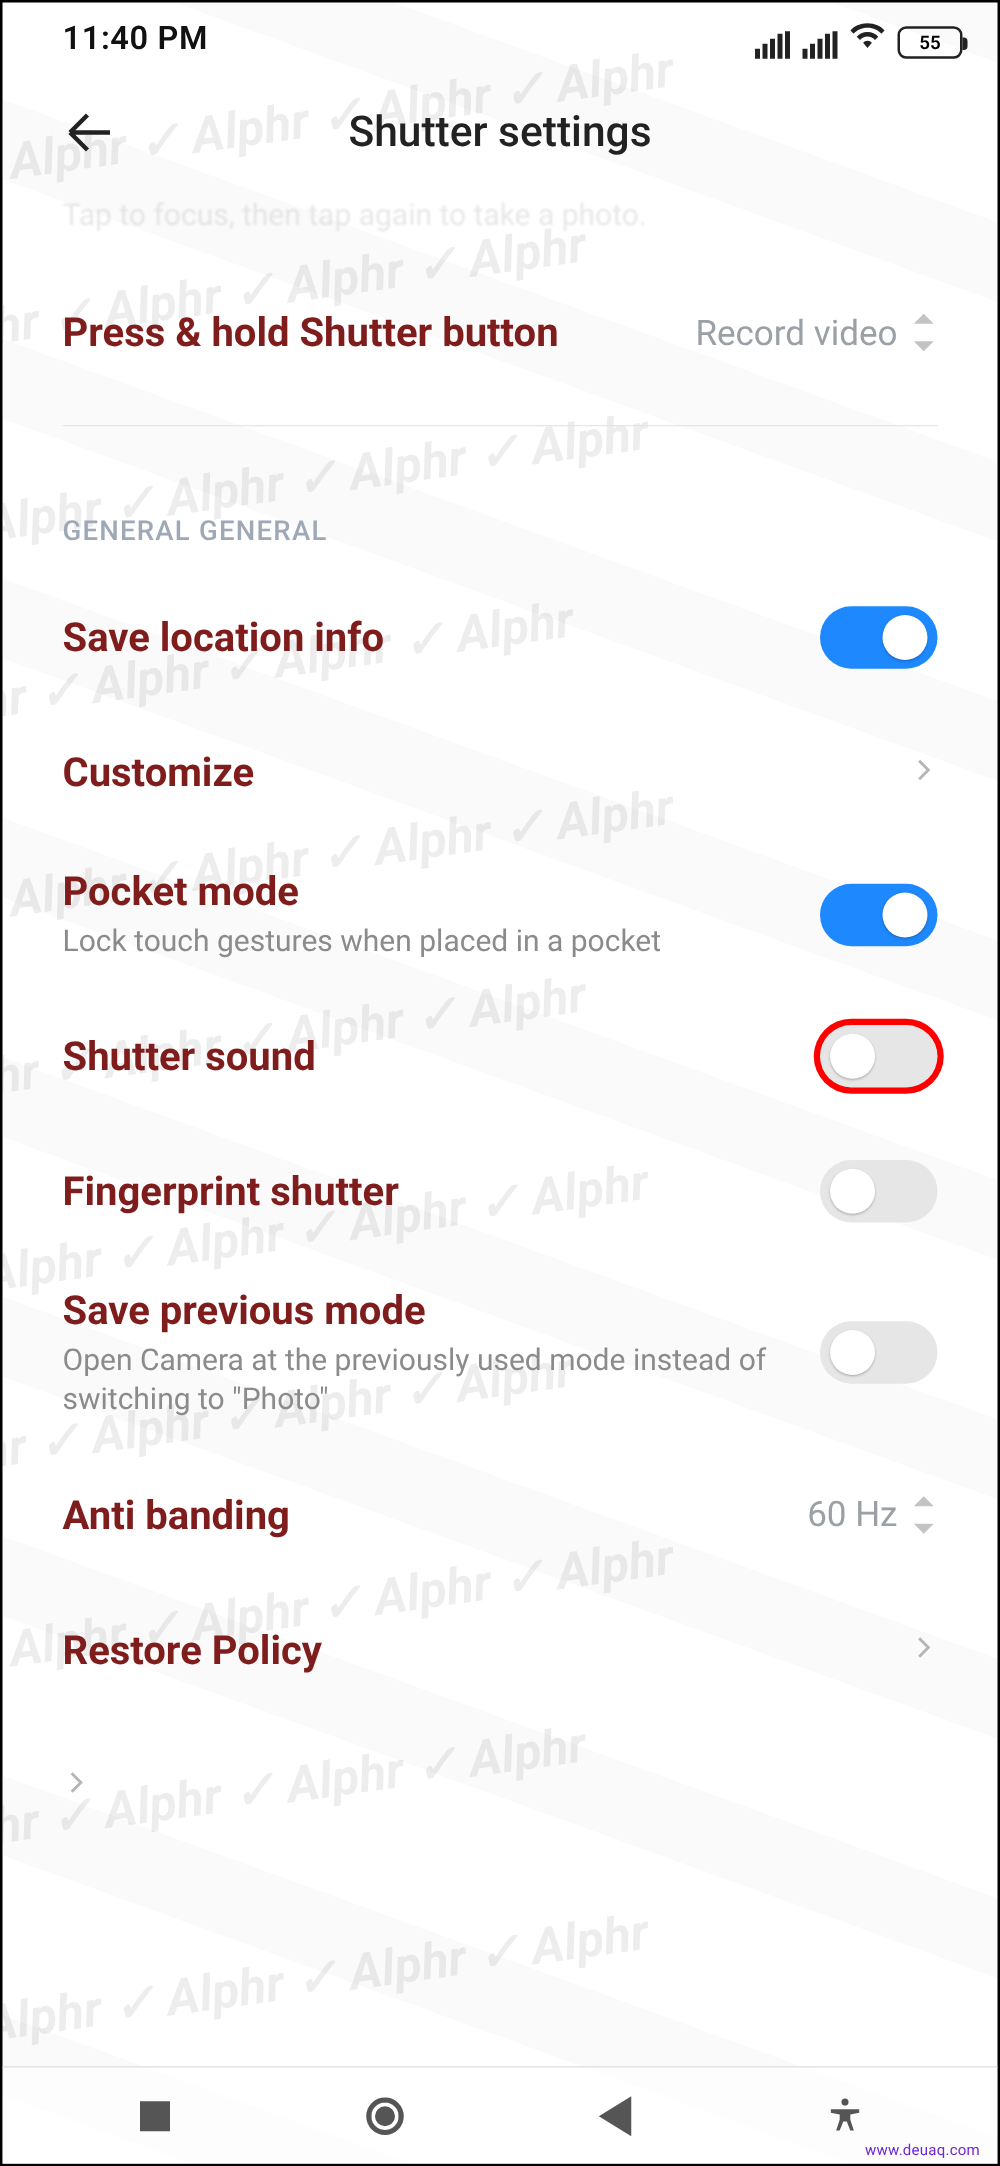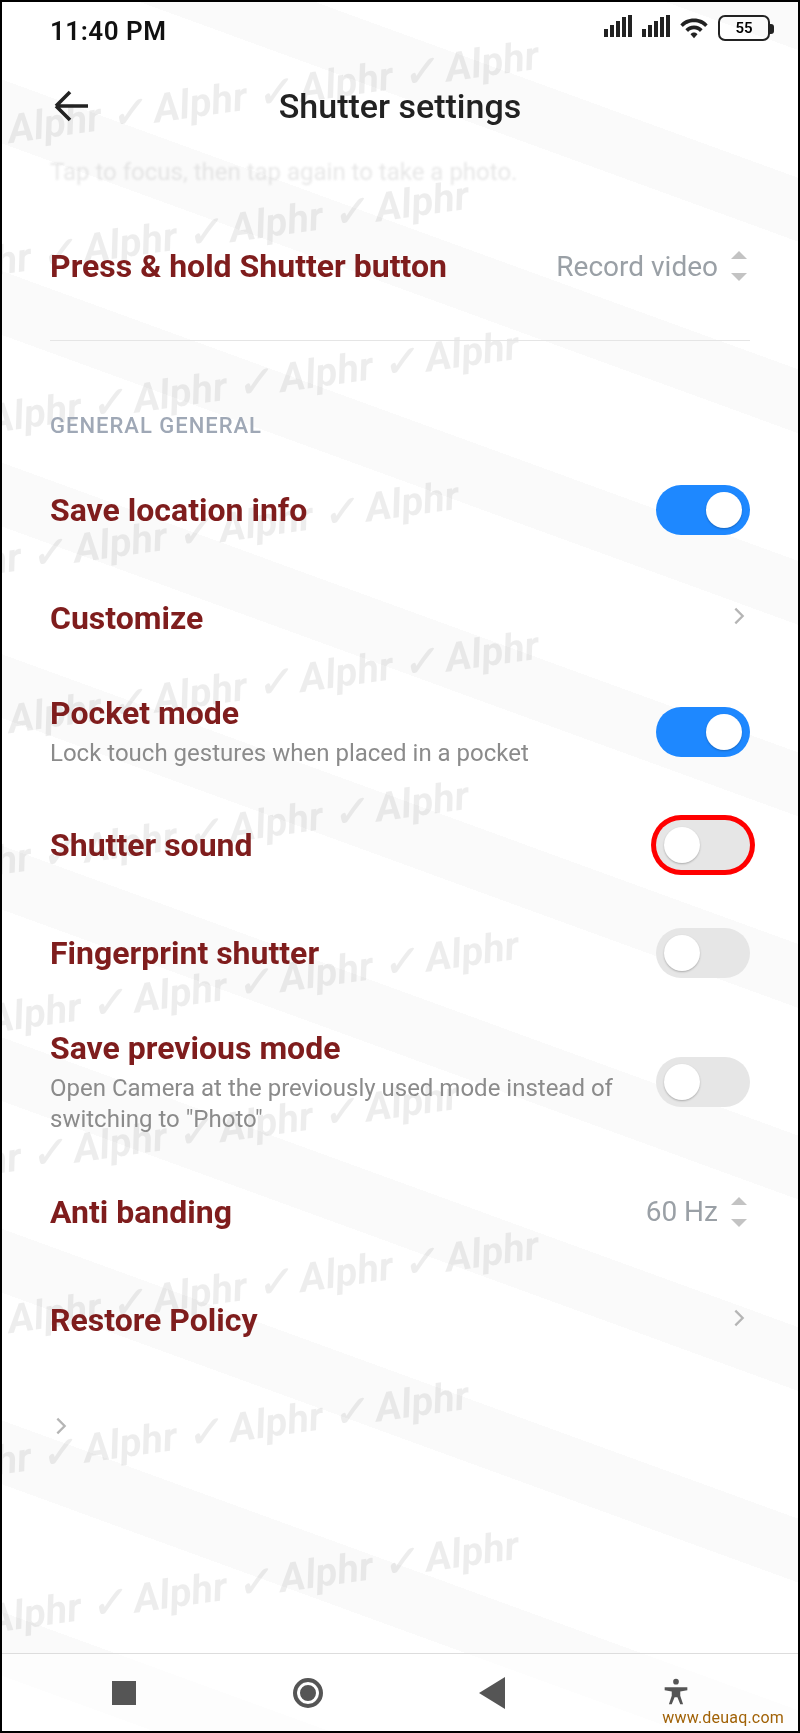--- a/index.html
+++ b/index.html
@@ -20,21 +20,21 @@
       position:absolute; inset:0; pointer-events:none; z-index:0;
       font-style:italic; font-weight:700; color:rgba(0,0,0,0.07); font-size:40px;
     }
     .wm-text span { position:absolute; white-space:nowrap; transform:rotate(-8deg); }
 
     .content { position: relative; z-index: 1; }
 
     
     .statusbar { height: 58px; display: flex; align-items: center; justify-content: space-between; padding: 0 28px 0 48px; }
     .statusbar .time { font-size: 26px; font-weight: 600; color: #111; letter-spacing: .5px; }
-    .statusbar .right { display:flex; align-items:flex-start; gap: 10px; }
+    .statusbar .right { display:flex; align-items:flex-end; gap: 10px; }
     .sig { display:flex; align-items:flex-end; gap:2px; height:22px; }
     .sig b { width:4px; background:#222; display:block; }
     .sig b:nth-child(1){height:8px}.sig b:nth-child(2){height:12px}.sig b:nth-child(3){height:16px}.sig b:nth-child(4){height:20px}.sig b:nth-child(5){height:22px}
     .wifi svg { width:28px; height:28px; }
     .batt { position:relative; width:52px; height:26px; border:2.5px solid #222; border-radius:7px; display:flex; align-items:center; justify-content:center; font-size:15px; font-weight:600; }
     .batt::after { content:""; position:absolute; right:-6px; top:7px; width:4px; height:10px; background:#222; border-radius:0 3px 3px 0; }
 
     
     .header { height: 92px; display:flex; align-items:center; position:relative; }
     .back { width: 80px; height: 60px; display:flex; align-items:center; justify-content:center; margin-left:30px; }
@@ -71,21 +71,21 @@
     .toggle.highlight { box-shadow: 0 0 0 5px #ff0000; }
 
     
     .navbar { position:absolute; bottom:0; left:0; right:0; height:78px; display:flex; align-items:center; justify-content:space-around; background:rgba(255,255,255,.5); padding:0 30px; border-top:1px solid #ddd; }
     .navbtn { width:50px; height:50px; display:flex; align-items:center; justify-content:center; }
     .nav-square { width:24px; height:24px; background:#555; }
     .nav-circle { width:30px; height:30px; border:4px solid #555; border-radius:50%; box-shadow: inset 0 0 0 3px #fff, inset 0 0 0 20px #555; }
     .nav-tri { width:0;height:0; border-top:16px solid transparent; border-bottom:16px solid transparent; border-right:26px solid #555; }
     .nav-acc svg { width:34px; height:34px; }
 
-    .footer-link { position:absolute; bottom:4px; right:14px; font-size:16px; color:#a16207; letter-spacing:.2px; z-index:5; }
+    .footer-link { position:absolute; bottom:4px; right:14px; font-size:12px; color:#6d28d9; letter-spacing:.2px; z-index:5; }
   </style>
 </head>
 <body>
 
 <div class="wm"></div>
 <div class="wm-text">
   <span style="top:70px;left:-40px">✓ Alphr ✓ Alphr ✓ Alphr ✓ Alphr</span>
   <span style="top:210px;left:-110px">✓ Alphr ✓ Alphr ✓ Alphr ✓ Alphr</span>
   <span style="top:360px;left:-60px">✓ Alphr ✓ Alphr ✓ Alphr ✓ Alphr</span>
   <span style="top:510px;left:-120px">✓ Alphr ✓ Alphr ✓ Alphr ✓ Alphr</span>

